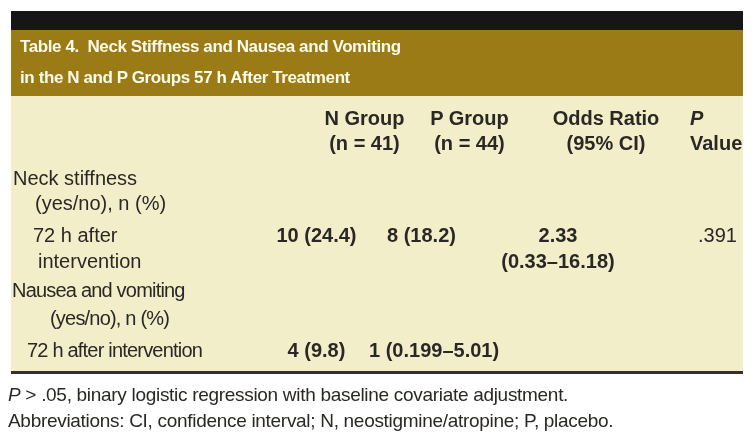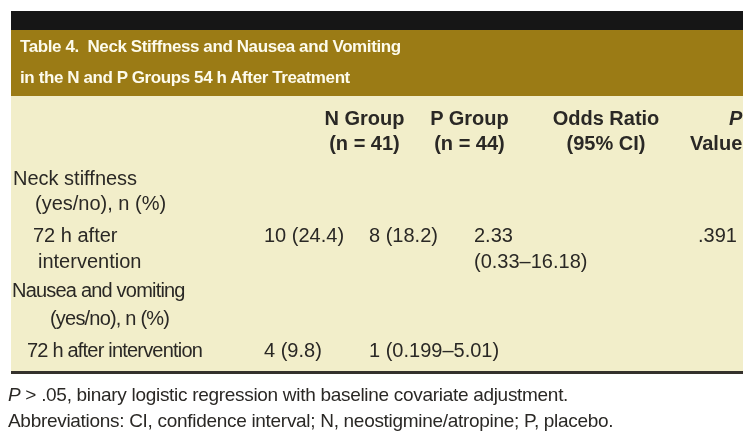--- a/index.html
+++ b/index.html
@@ -44,47 +44,47 @@
     font-weight: bold;
     line-height: 25px;
     margin-bottom: 12px;
     margin-left: 48px;
   }
   .hdr .c { text-align: center; }
   .hdr .c.pvh {
     display: flex;
     align-items: flex-end;
     justify-content: flex-end;
-    text-align: right;
+    text-align: left;
     padding-right: 6px;
   }
   .row .c { line-height: 21px; }
   .c.lbl { text-align: left; white-space: nowrap; }
-  .c.num { white-space: nowrap; }
+  .c.num { text-align: center; white-space: nowrap; font-weight: bold; }
   .c.pv  { text-align: right; padding-right: 6px; white-space: nowrap; }
   .cond { letter-spacing: -0.8px; }
   .it { font-style: italic; }
   .fnotes {
     position: absolute;
     left: 8px; top: 382px;
     width: 744px;
     font-size: 19px;
     line-height: 26px;
     letter-spacing: -0.3px;
   }
 </style>
 </head>
 <body>
 
 <div class="tbl">
   <div class="topbar"></div>
 
   <div class="titleband">
     <div>Table 4.&nbsp; Neck Stiffness and Nausea and Vomiting</div>
-    <div>in the N and P Groups 54 h After Treatment</div>
+    <div>in the N and P Groups 57 h After Treatment</div>
   </div>
 
   <div class="bodyband">
 
     <div class="grid hdr">
       <div class="c"></div>
       <div class="c">
         <div>N Group</div>
         <div>(n = 41)</div>
       </div>

